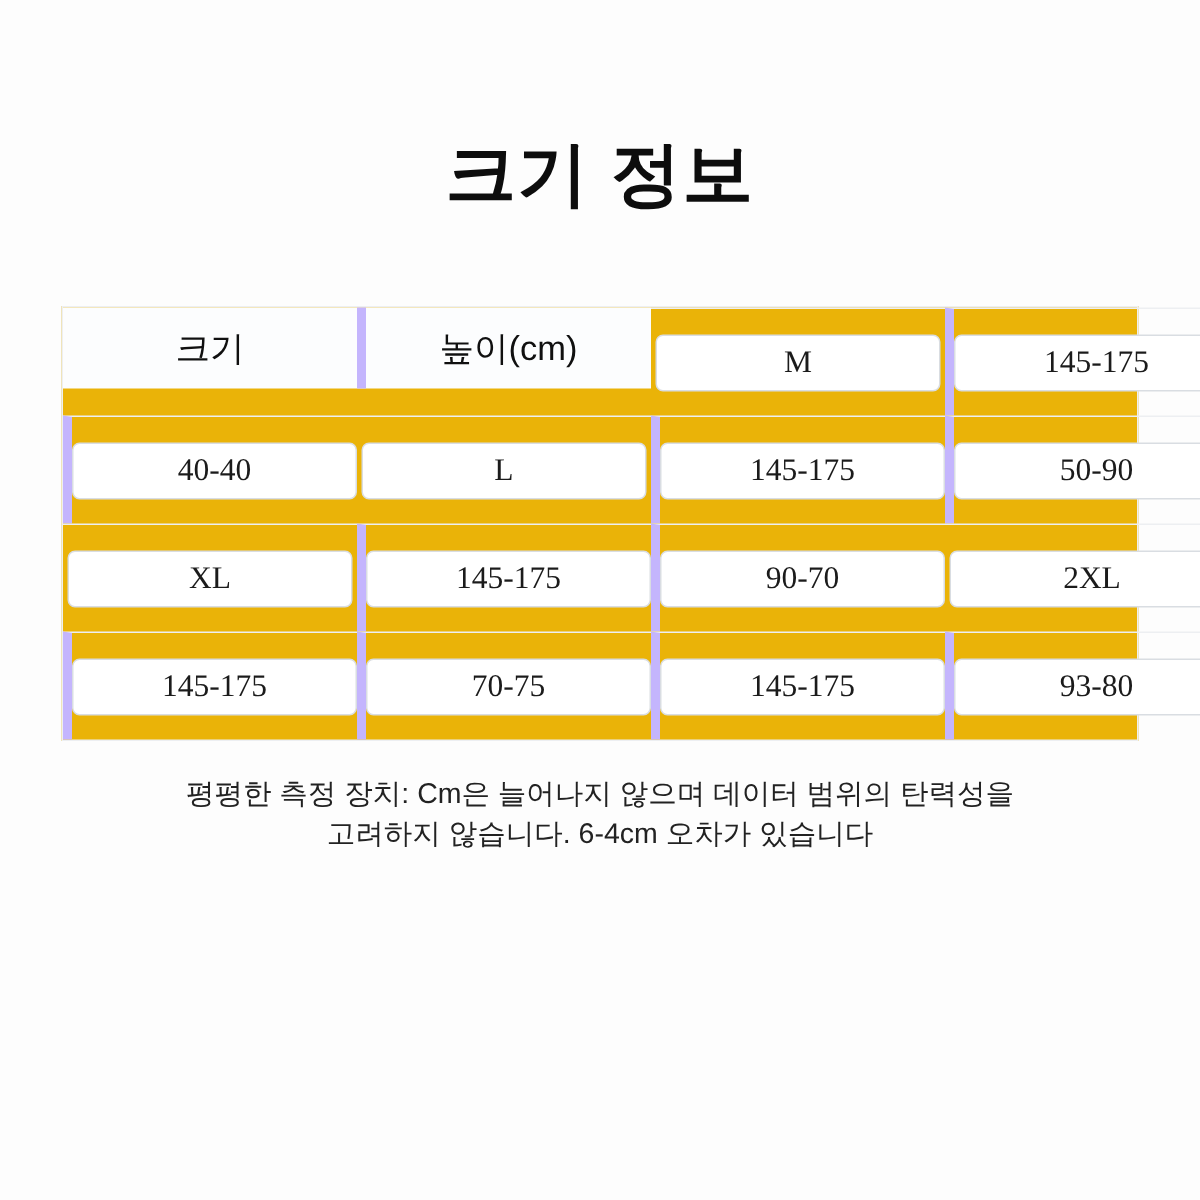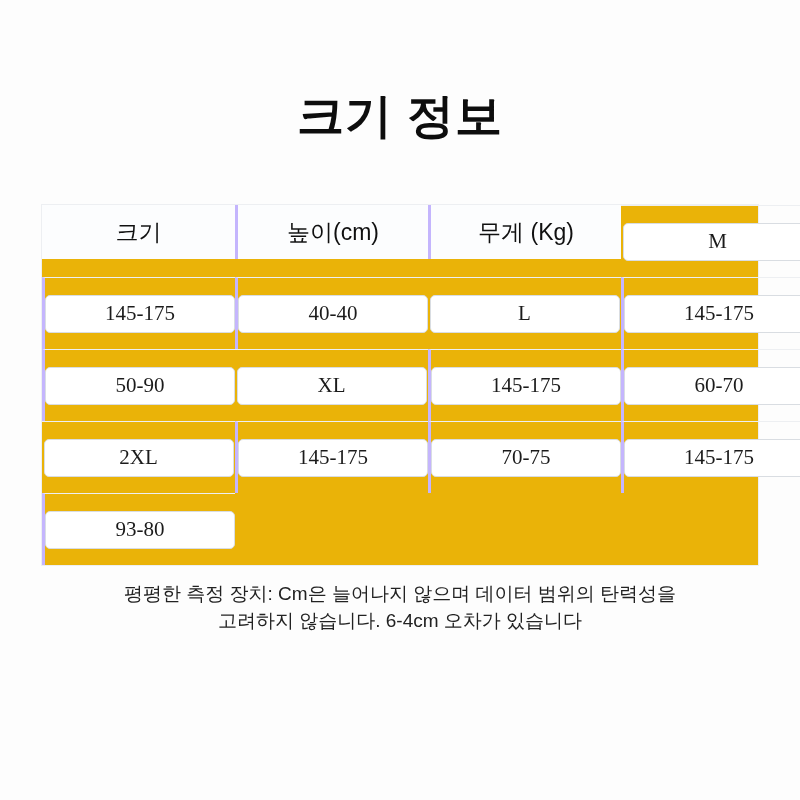--- a/index.html
+++ b/index.html
@@ -25,21 +25,21 @@
     background:#eab308;
     border:1px solid #edeff2;
     display:grid;
     grid-template-columns:1fr 1fr 1fr 1fr;
   }
   .cell {
     display:flex;
     align-items:center;
     justify-content:center;
     border-top:1px solid #edeff2;
-    border-left:3px solid #c4b5fd;
+    border-left:6px solid #c4b5fd;
   }
   .cell.first-col { border-left:none; }
   .cell.header-row { border-top:none; height:54px; background:#fcfdfe; }
   .cell.data-row { height:72px; }
   .header-label {
     font-size:23px;
     font-weight:400;
     color:#101010;
   }
   .value-box {
@@ -49,42 +49,39 @@
     border:1px solid #d9dde2;
     border-radius:5px;
     display:flex;
     align-items:center;
     justify-content:center;
     font-family:"Liberation Serif","DejaVu Serif",serif;
     font-size:21px;
     color:#1b1b1b;
   }
   .footer-note {
-    margin-top:14px;
+    margin-top:22px;
     text-align:center;
     font-size:19px;
     line-height:27px;
     color:#222222;
   }
 </style>
 </head>
 <body>
 
 <div class="page-title">크기 정보</div>
 
 <div class="size-table">
 
   <div class="cell header-row first-col">
     <span class="header-label">크기</span>
   </div>
   <div class="cell header-row">
     <span class="header-label">높이(cm)</span>
-  </div>
-  <div class="cell header-row">
-    <span class="header-label">무게 (Kg)</span>
   </div>
 
   <div class="cell data-row first-col">
     <div class="value-box">M</div>
   </div>
   <div class="cell data-row">
     <div class="value-box">145-175</div>
   </div>
   <div class="cell data-row">
     <div class="value-box">40-40</div>
@@ -100,21 +97,21 @@
     <div class="value-box">50-90</div>
   </div>
 
   <div class="cell data-row first-col">
     <div class="value-box">XL</div>
   </div>
   <div class="cell data-row">
     <div class="value-box">145-175</div>
   </div>
   <div class="cell data-row">
-    <div class="value-box">60-70</div>
+    <div class="value-box">90-70</div>
   </div>
 
   <div class="cell data-row first-col">
     <div class="value-box">2XL</div>
   </div>
   <div class="cell data-row">
     <div class="value-box">145-175</div>
   </div>
   <div class="cell data-row">
     <div class="value-box">70-75</div>

